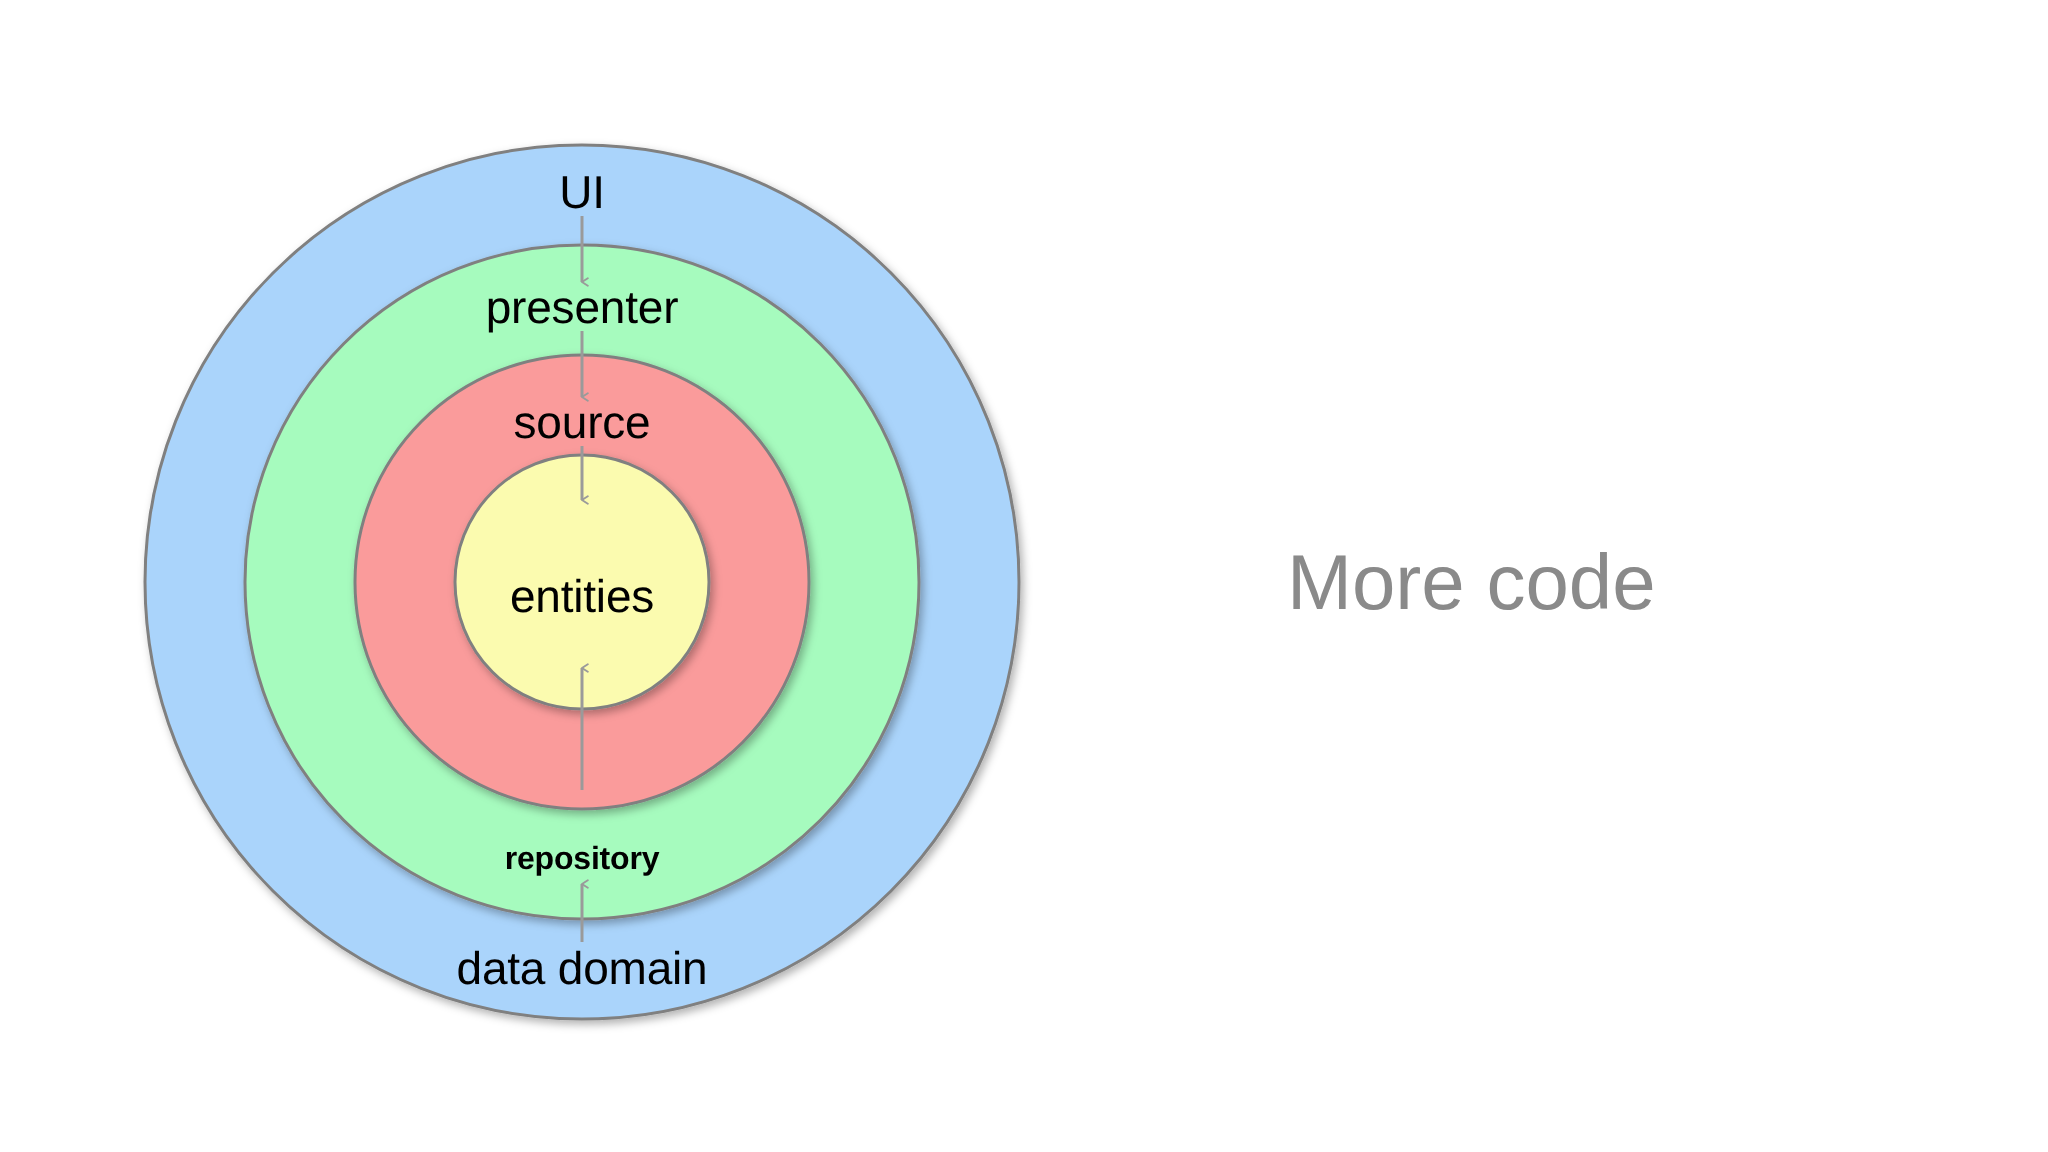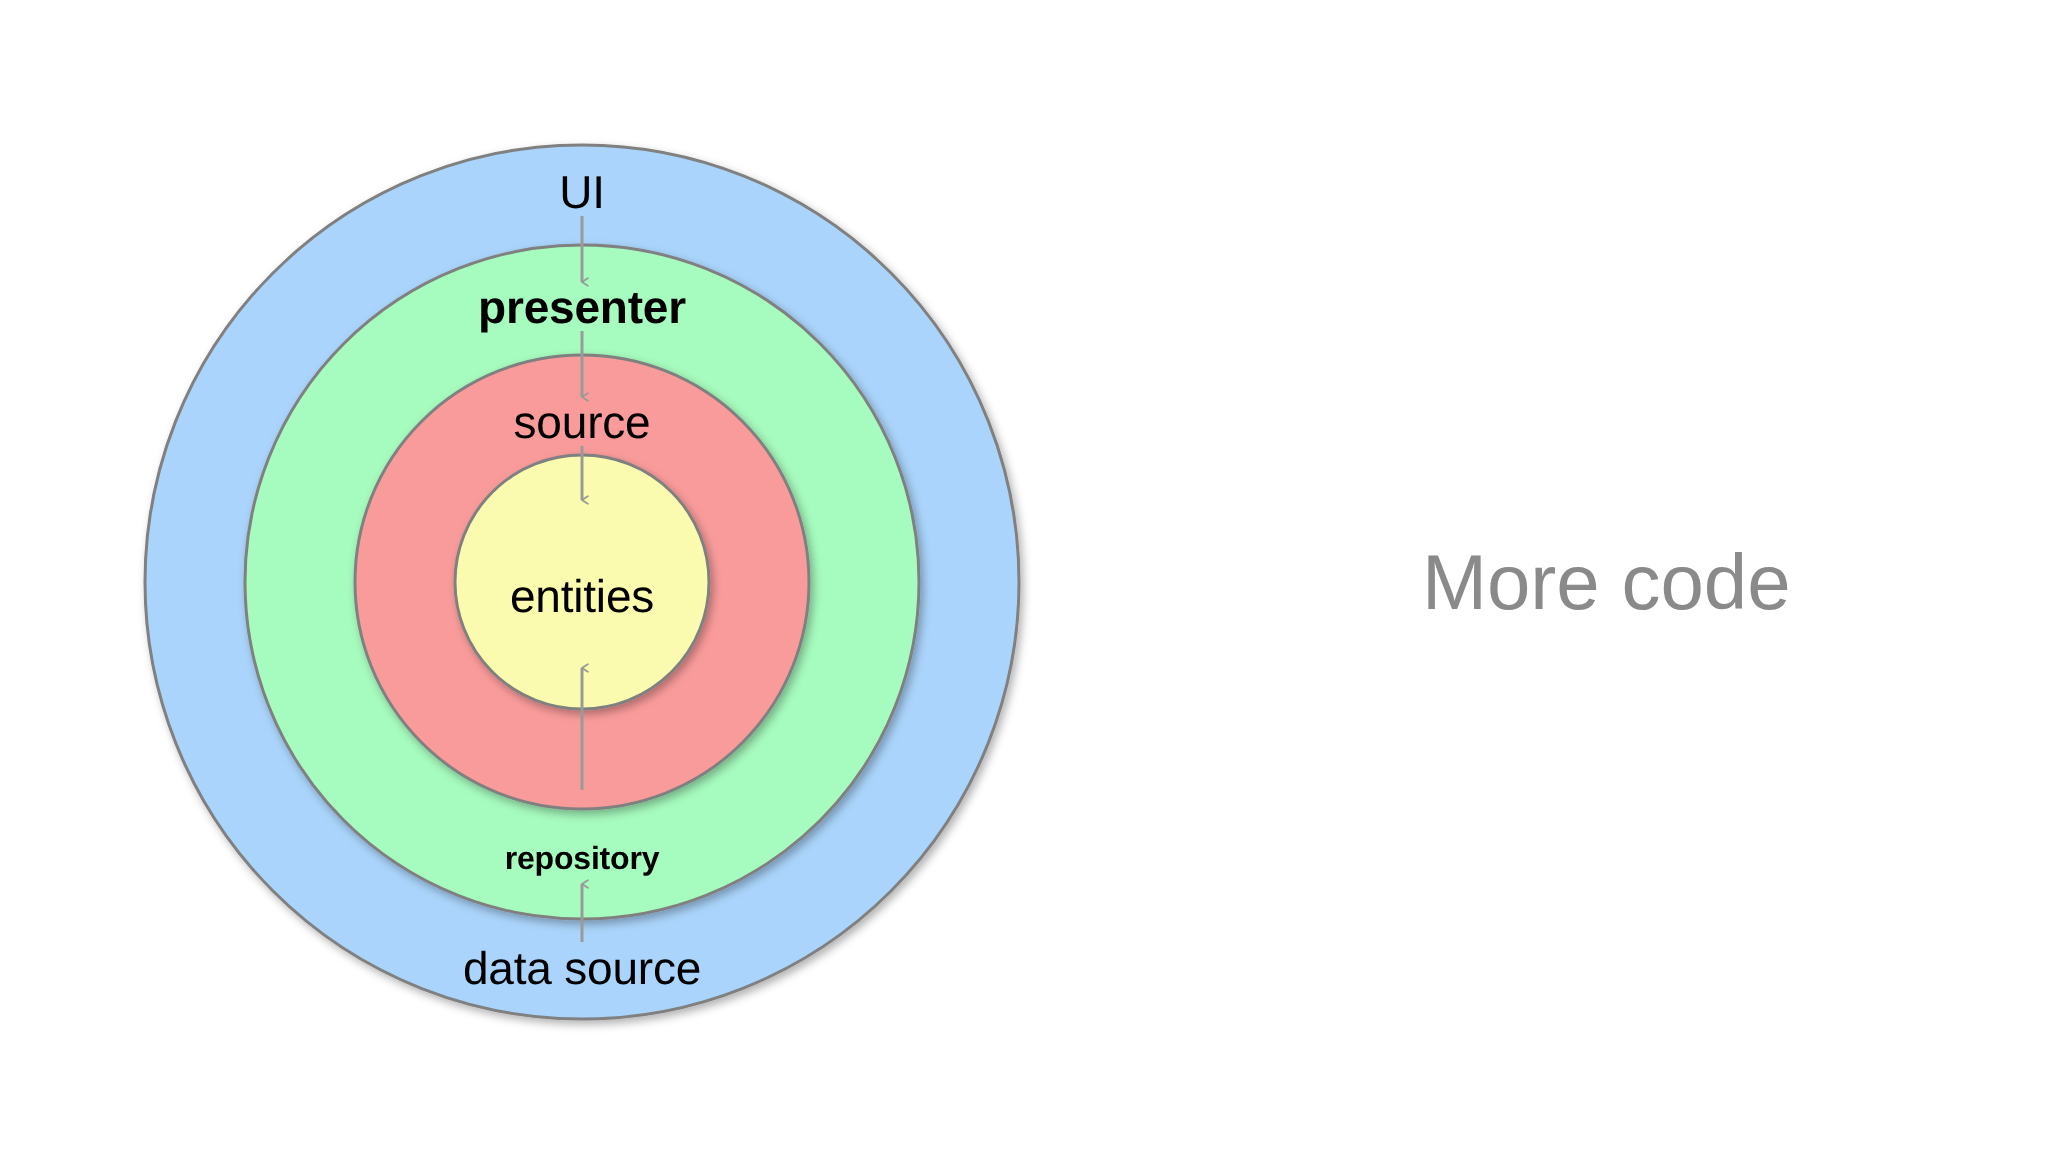--- a/index.html
+++ b/index.html
@@ -41,30 +41,30 @@
     transform: translate(-50%, -50%);
     white-space: nowrap;
     color: #000000;
     font-family: "Liberation Sans", "DejaVu Sans", sans-serif;
     font-weight: 400;
     letter-spacing: -0.2px;
     line-height: 1;
     text-rendering: geometricPrecision;
   }
   .lbl-ui        { left: 582px; top: 192px; font-size: 46px; }
-  .lbl-presenter { left: 582px; top: 307px; font-size: 46px; font-weight: bold; }
+  .lbl-presenter { left: 582px; top: 307px; font-size: 46px; }
   .lbl-domain    { left: 582px; top: 422px; font-size: 46px; }
   .lbl-entities  { left: 582px; top: 582px; font-size: 46px; margin-top: 14px; }
   .lbl-repository{ left: 582px; top: 858px; font-size: 32px; font-weight: bold; }
   .lbl-datasource{ left: 582px; top: 968px; font-size: 46px; }
 
   
   #more-code {
     position: absolute;
-    left: 1422px;
+    left: 1287px;
     top: 582px;
     transform: translateY(-50%);
     color: #8a8a8a;
     font-size: 78px;
     font-weight: 400;
     font-family: "Liberation Sans", "DejaVu Sans", sans-serif;
     white-space: nowrap;
     line-height: 1;
     letter-spacing: 0px;
   }
@@ -106,16 +106,16 @@
   <div class="ring-label lbl-ui" style="left: 582px; top: 192px; color: rgb(0, 0, 0);">UI</div>
 
   <div class="ring-label lbl-presenter" style="left: 582px; top: 307px; color: rgb(0, 0, 0);">presenter</div>
 
   <div class="ring-label lbl-domain" style="left: 582px; top: 422px; color: rgb(0, 0, 0);">source</div>
 
   <div class="ring-label lbl-entities" style="left: 582px; top: 582px; color: rgb(0, 0, 0);">entities</div>
 
   <div class="ring-label lbl-repository" style="left: 582px; top: 858px; color: rgb(0, 0, 0);">repository</div>
 
-  <div class="ring-label lbl-datasource" style="left: 582px; top: 968px; color: rgb(0, 0, 0);">data source</div>
+  <div class="ring-label lbl-datasource" style="left: 582px; top: 968px; color: rgb(0, 0, 0);">data domain</div>
 </div>
 
 <div id="more-code" style="color: rgb(138, 138, 138);">More code</div>
 
 </body></html>

